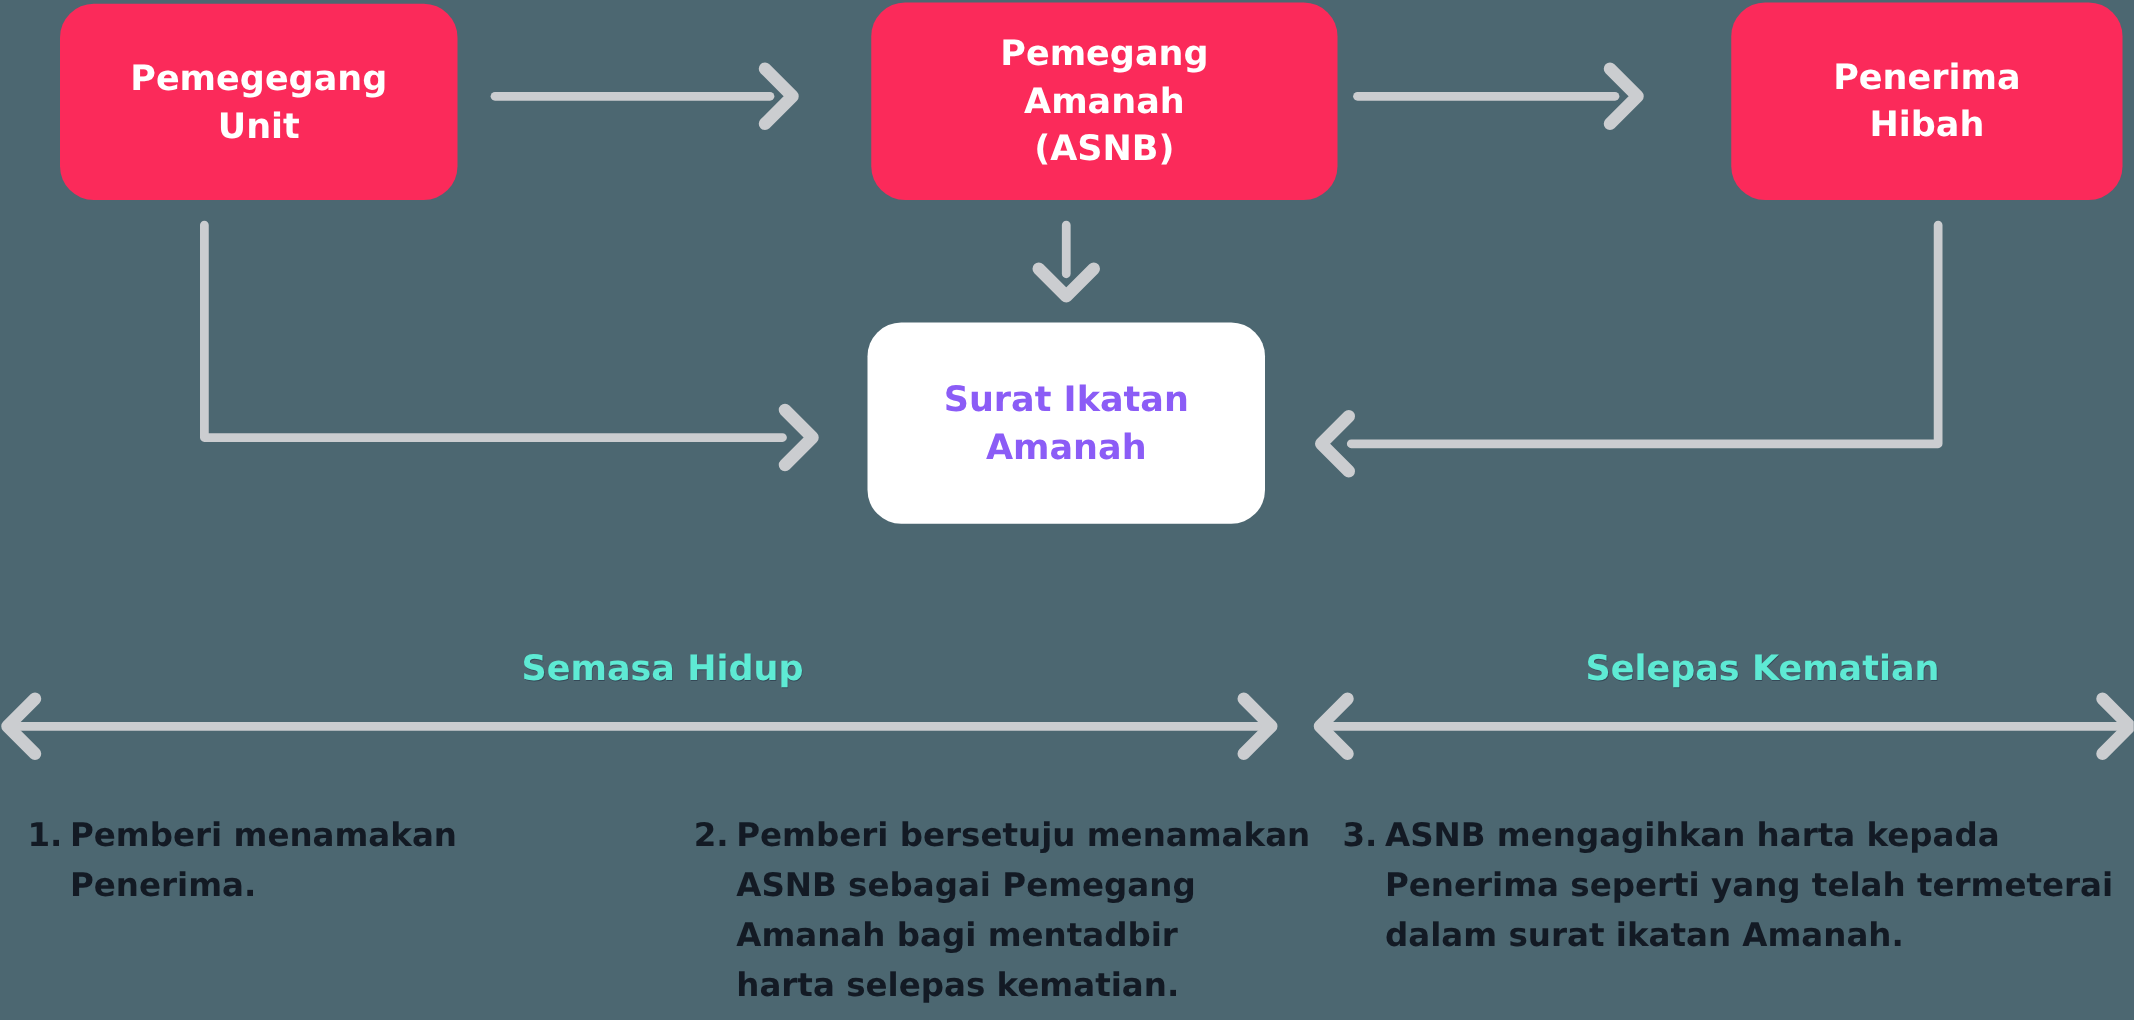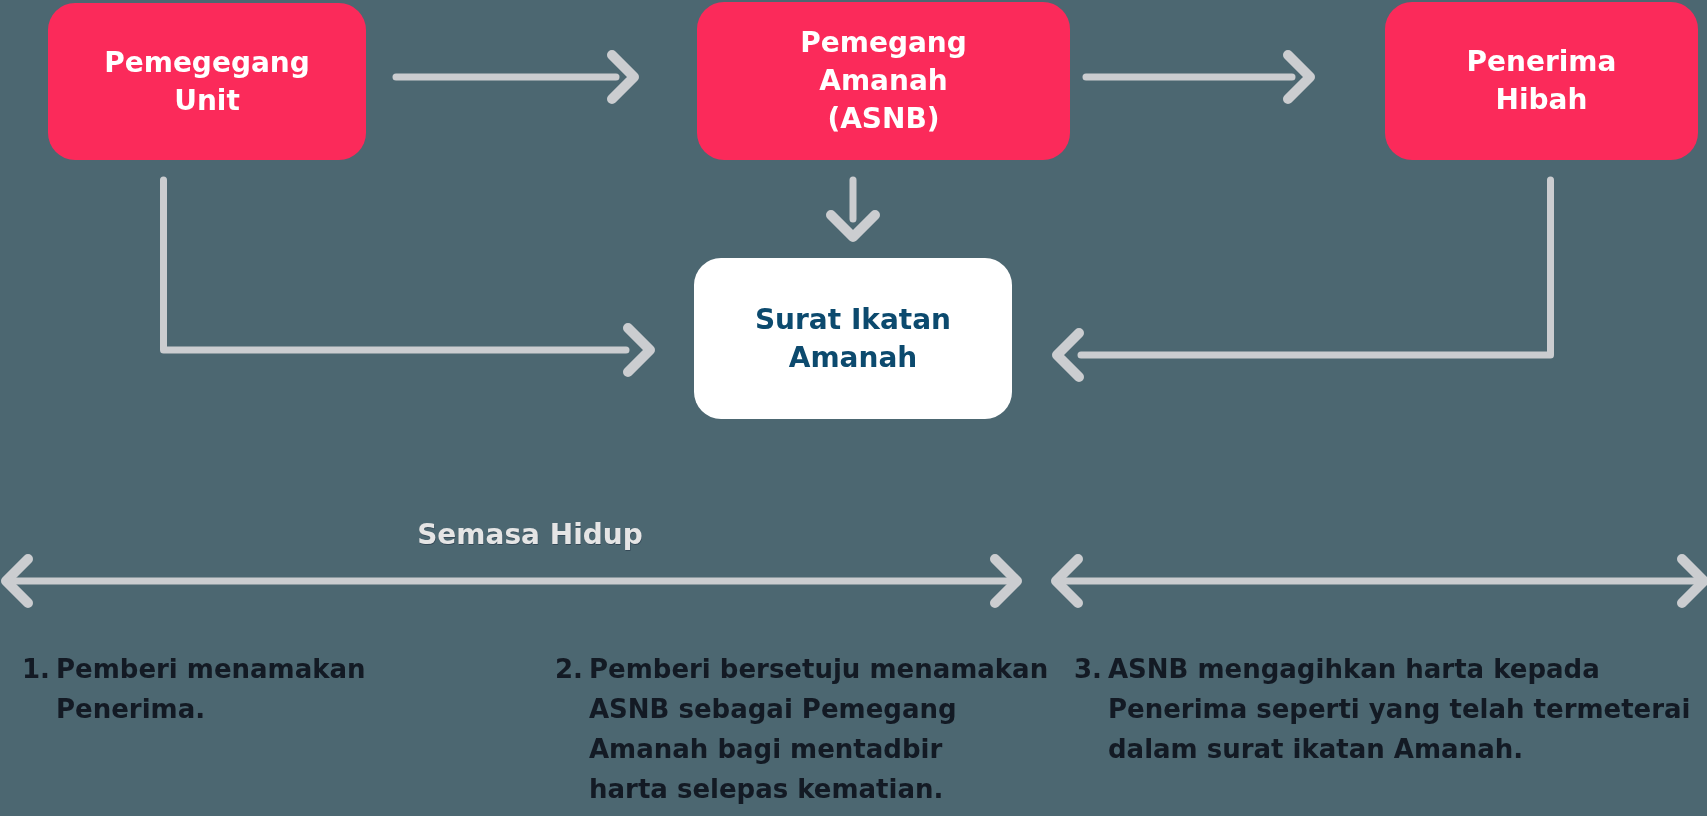--- a/index.html
+++ b/index.html
@@ -20,29 +20,29 @@
   .shaft{stroke:#CBCDD0;stroke-width:7;fill:none;stroke-linecap:round;stroke-linejoin:round;}
   .chev{stroke:#CBCDD0;stroke-width:10;fill:none;stroke-linecap:round;stroke-linejoin:round;}
   .node{
     position:absolute;
     display:flex;align-items:center;justify-content:center;
     text-align:center;white-space:pre-line;
     font-weight:700;font-size:28px;line-height:38px;
     border-radius:27px;
   }
   .node-pink{background:#FB2A5A;color:#FFFFFF;}
-  .node-doc{background:#FFFFFF;color:#0c4a6e;}
+  .node-doc{background:#FFFFFF;color:#8b5cf6;}
   #node-unit  {left:4px;   top:3px;  width:318px;height:157px;margin-left:44px;}
   #node-amanah{left:697px; top:2px;  width:373px;height:158px;}
   #node-hibah {left:1385px;top:2px;  width:313px;height:158px;}
   #node-surat {left:694px; top:258px;width:318px;height:161px;}
   .phase-label{
     position:absolute;top:518px;transform:translateX(-50%);
     font-weight:700;font-size:28px;line-height:34px;
-    color:#e5e5e5;white-space:nowrap;
+    color:#5eead4;white-space:nowrap;
     text-shadow:0.5px 0.5px 0 rgba(12,18,40,0.35);
   }
   #phase-1{left:530px;}
   #phase-2{left:1410px;}
   .note{
     position:absolute;top:649px;
     display:flex;align-items:flex-start;
     color:#131A24;font-weight:600;font-size:26px;line-height:40px;
   }
   .note .num{flex:none;width:34px;}
@@ -104,20 +104,21 @@
 (ASNB)</div>
 
   <div id="node-hibah" class="node node-pink">Penerima
 Hibah</div>
 
   <div id="node-surat" class="node node-doc">Surat Ikatan
 Amanah</div>
 
   <div id="phase-1" class="phase-label">Semasa Hidup</div>
 
+  <div id="phase-2" class="phase-label">Selepas Kematian</div>
 
   <div id="note-1" class="note">
     <span class="num">1.</span>
     <span class="txt">Pemberi menamakan
 Penerima.</span>
   </div>
 
   <div id="note-2" class="note">
     <span class="num">2.</span>
     <span class="txt">Pemberi bersetuju menamakan

